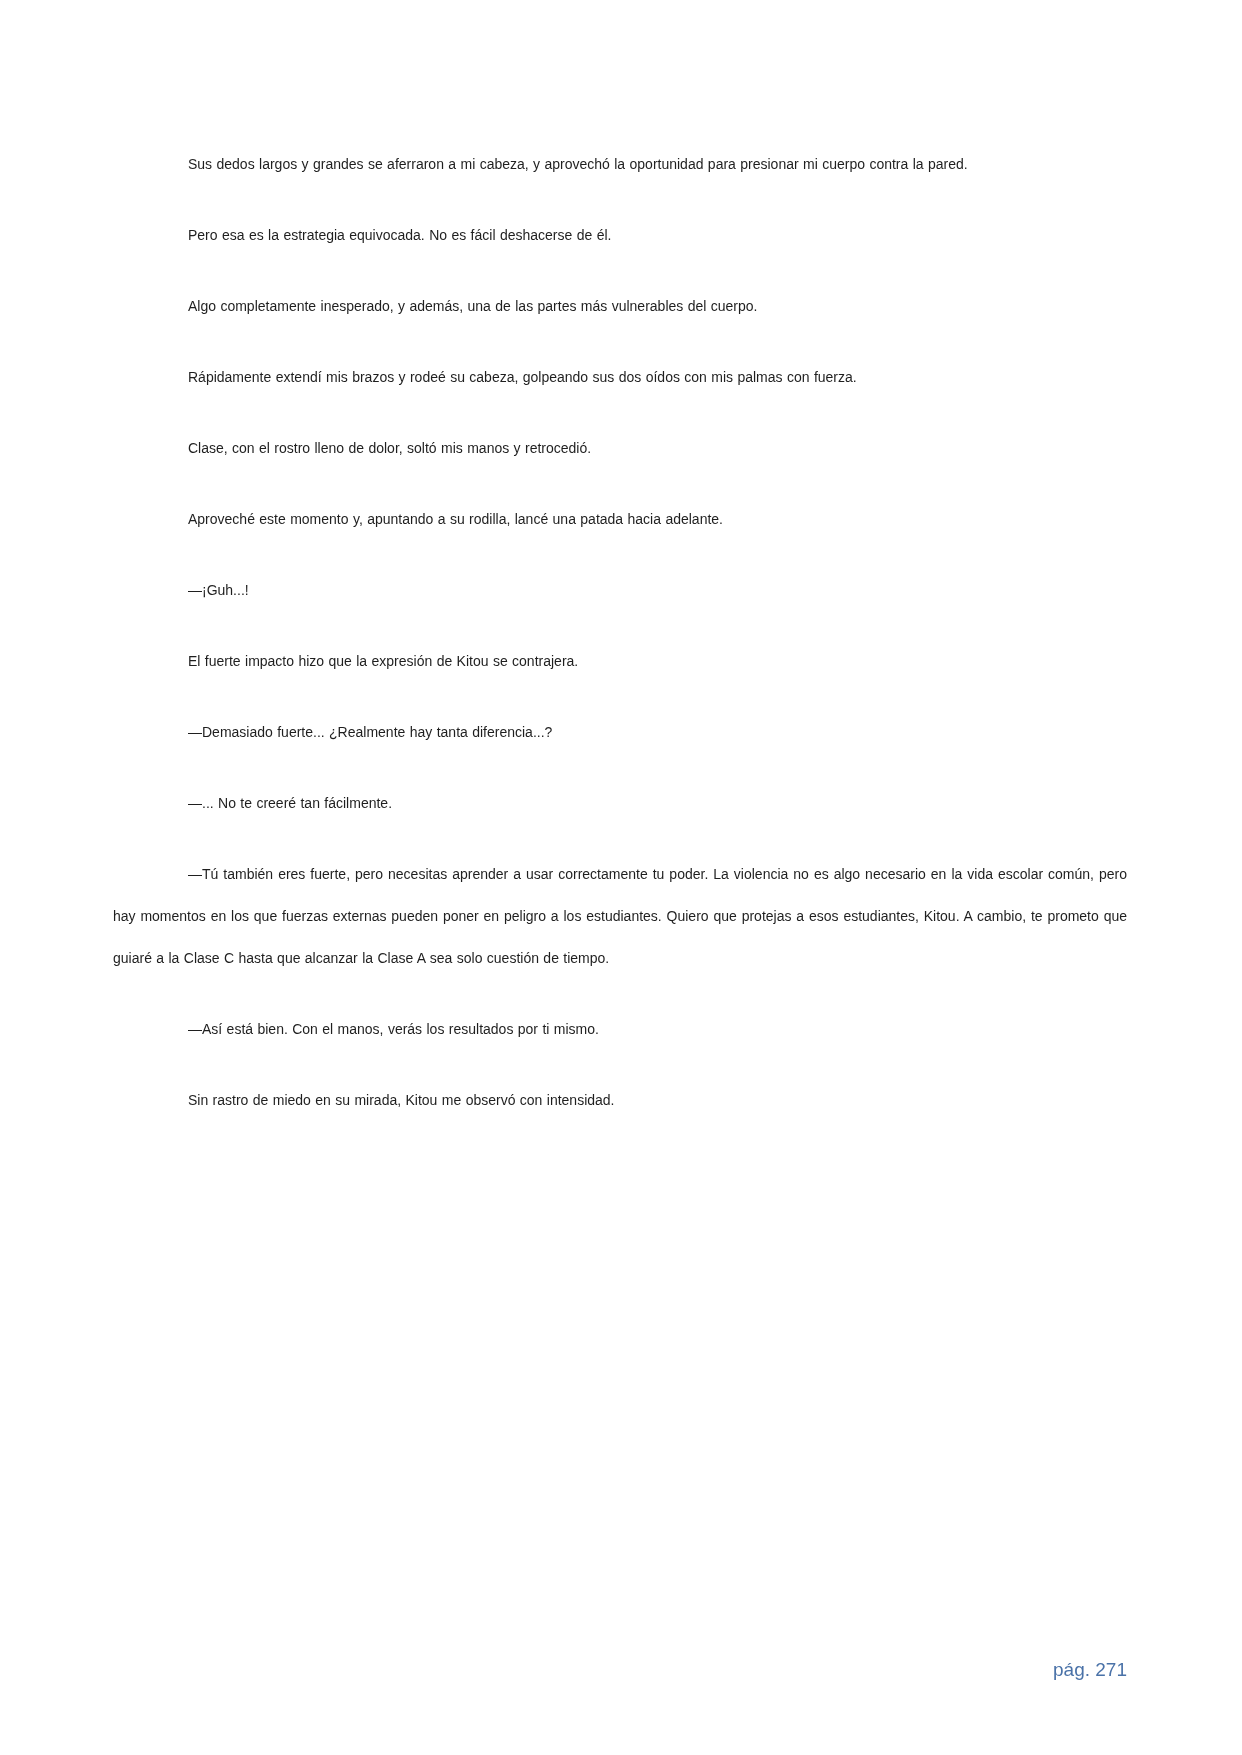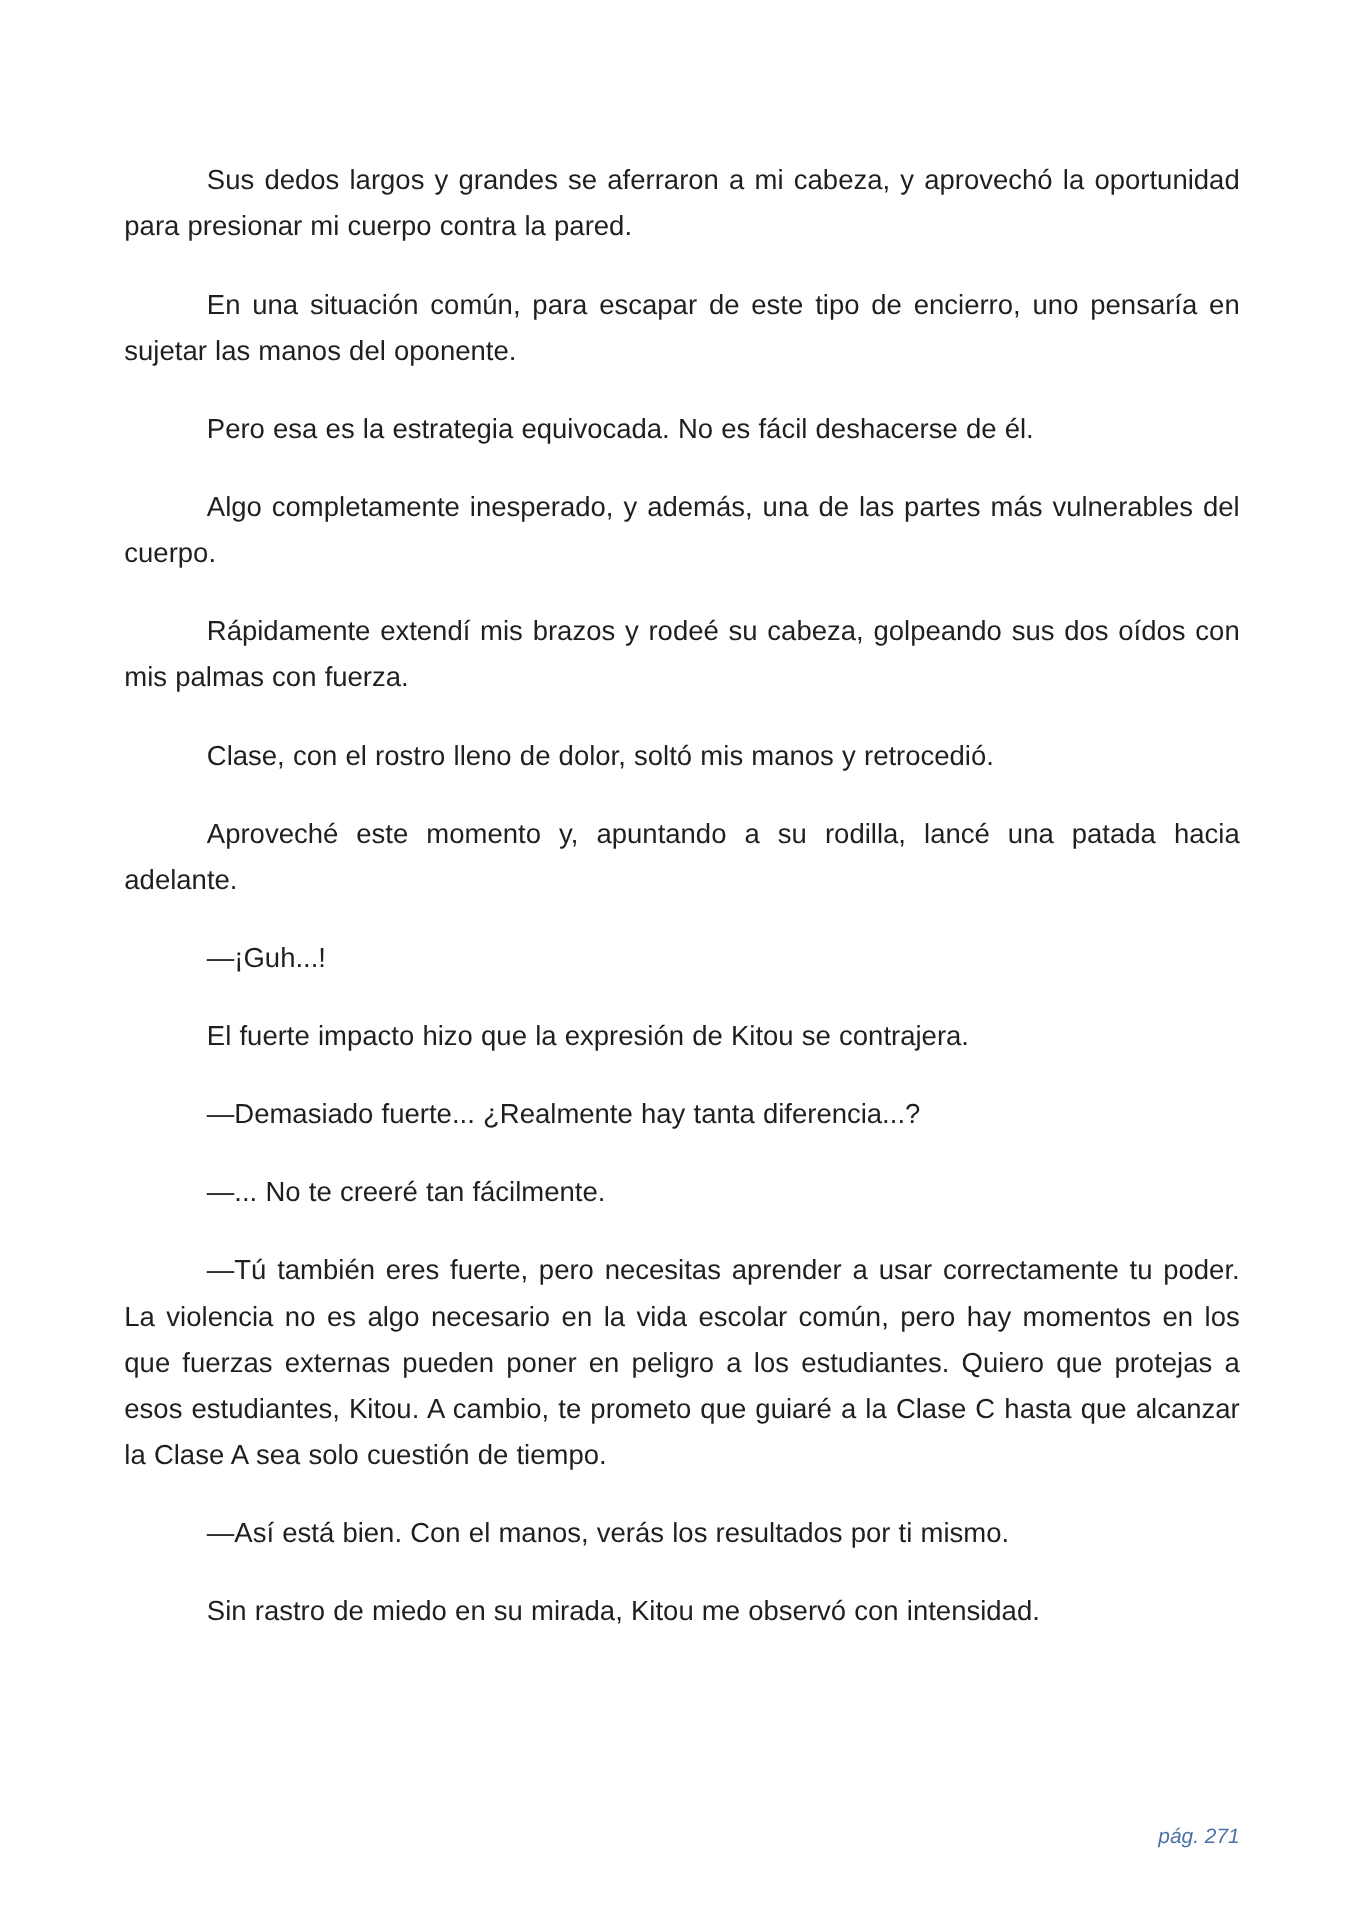--- a/index.html
+++ b/index.html
@@ -20,46 +20,44 @@
     background: #ffffff;
   }
   .content {
     position: absolute;
     left: 113px;
     right: 115px;
     top: 143px;
   }
   .content p {
     font-family: "Liberation Sans", sans-serif;
-    font-size: 25px;
+    font-size: 14px;
     line-height: 42px;
     color: #1f1f1f;
     text-align: justify;
     text-indent: 75px;
     margin: 0 0 29px 0;
     word-spacing: 0.5px;
   }
   .footer {
     position: absolute;
     right: 115px;
     top: 1658px;
     font-family: "Liberation Sans", sans-serif;
     font-size: 19px;
     line-height: 24px;
     color: #4a72a8;
-    font-style: italic;
   }
 </style>
 </head>
 <body>
 
 <div class="page">
   <div class="content">
     <p>Sus dedos largos y grandes se aferraron a mi cabeza, y aprovechó la oportunidad para presionar mi cuerpo contra la pared.</p>
-    <p>En una situación común, para escapar de este tipo de encierro, uno pensaría en sujetar las manos del oponente.</p>
     <p>Pero esa es la estrategia equivocada. No es fácil deshacerse de él.</p>
     <p>Algo completamente inesperado, y además, una de las partes más vulnerables del cuerpo.</p>
     <p>Rápidamente extendí mis brazos y rodeé su cabeza, golpeando sus dos oídos con mis palmas con fuerza.</p>
     <p>Clase, con el rostro lleno de dolor, soltó mis manos y retrocedió.</p>
     <p>Aproveché este momento y, apuntando a su rodilla, lancé una patada hacia adelante.</p>
     <p>—¡Guh...!</p>
     <p>El fuerte impacto hizo que la expresión de Kitou se contrajera.</p>
     <p>—Demasiado fuerte... ¿Realmente hay tanta diferencia...?</p>
     <p>—... No te creeré tan fácilmente.</p>
     <p>—Tú también eres fuerte, pero necesitas aprender a usar correctamente tu poder. La violencia no es algo necesario en la vida escolar común, pero hay momentos en los que fuerzas externas pueden poner en peligro a los estudiantes. Quiero que protejas a esos estudiantes, Kitou. A cambio, te prometo que guiaré a la Clase C hasta que alcanzar la Clase A sea solo cuestión de tiempo.</p>

